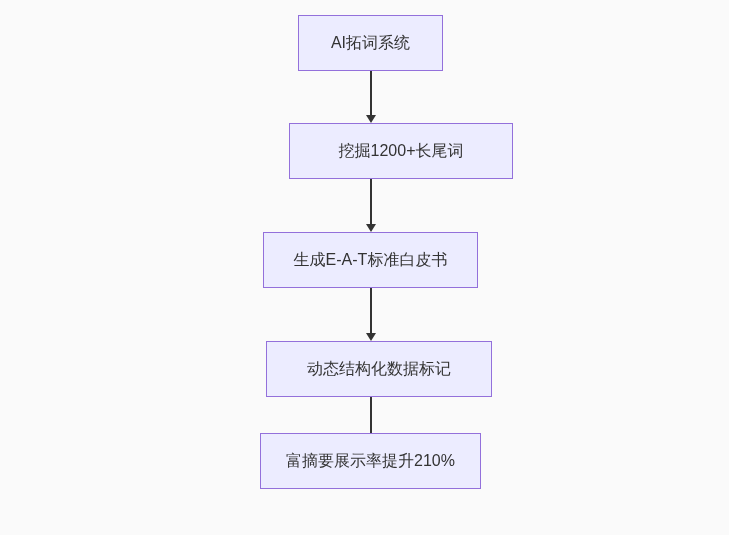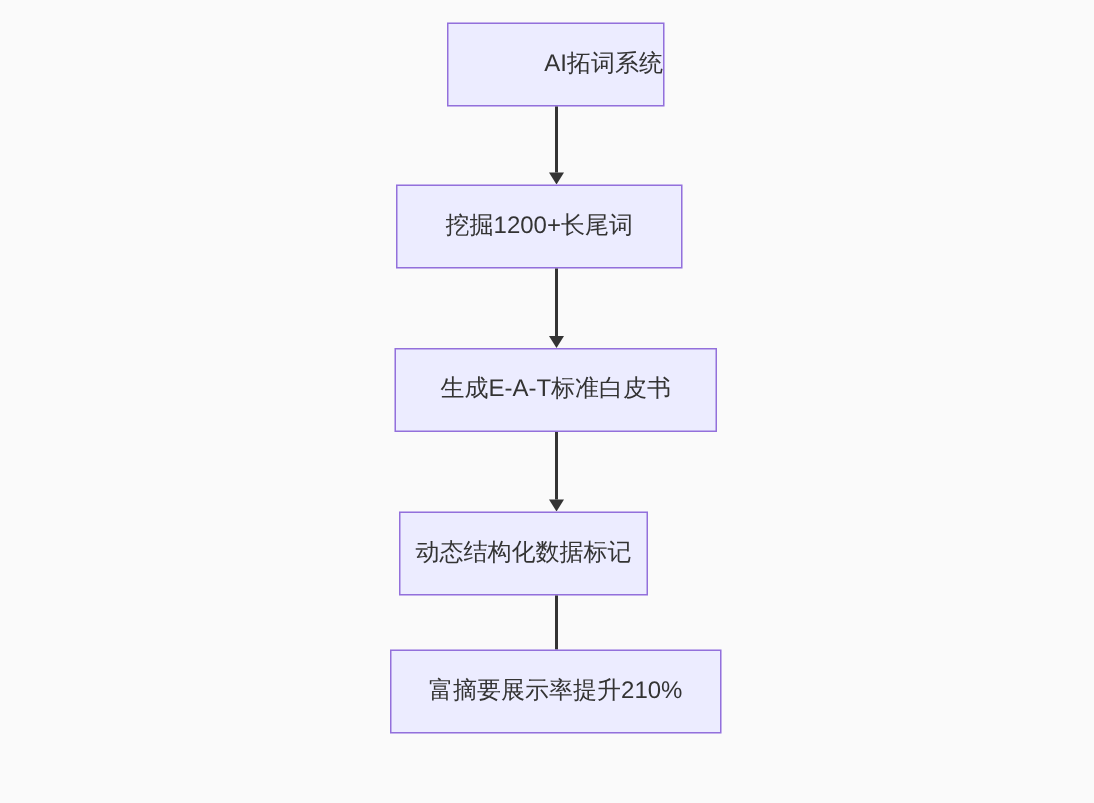--- a/index.html
+++ b/index.html
@@ -42,24 +42,24 @@
     background: var(--edge-color, #333333);
   }
   .edge-arrowhead {
     width: 0;
     height: 0;
     border-left: 5.5px solid transparent;
     border-right: 5.5px solid transparent;
     border-top: 8px solid var(--edge-color, #333333);
   }
   
-  .node-0 { top: 15px;  left: 298px; width: 145px; justify-content: flex-end; }
-  .node-1 { top: 123px; left: 264px; width: 191px; }
+  .node-0 { top: 15px;  left: 298px; width: 145px; }
+  .node-1 { top: 123px; left: 289px; width: 224px; }
   .node-2 { top: 232px; left: 263px; width: 215px; }
-  .node-3 { top: 341px; left: 266px; width: 166px; }
+  .node-3 { top: 341px; left: 266px; width: 226px; }
   .node-4 { top: 433px; left: 260px; width: 221px; }
   
   .edge-0 { top: 71px;  height: 52px; }
   .edge-1 { top: 179px; height: 53px; }
   .edge-2 { top: 288px; height: 53px; }
   .edge-3 { top: 397px; height: 54px; }
 </style>
 </head>
 <body>
 

